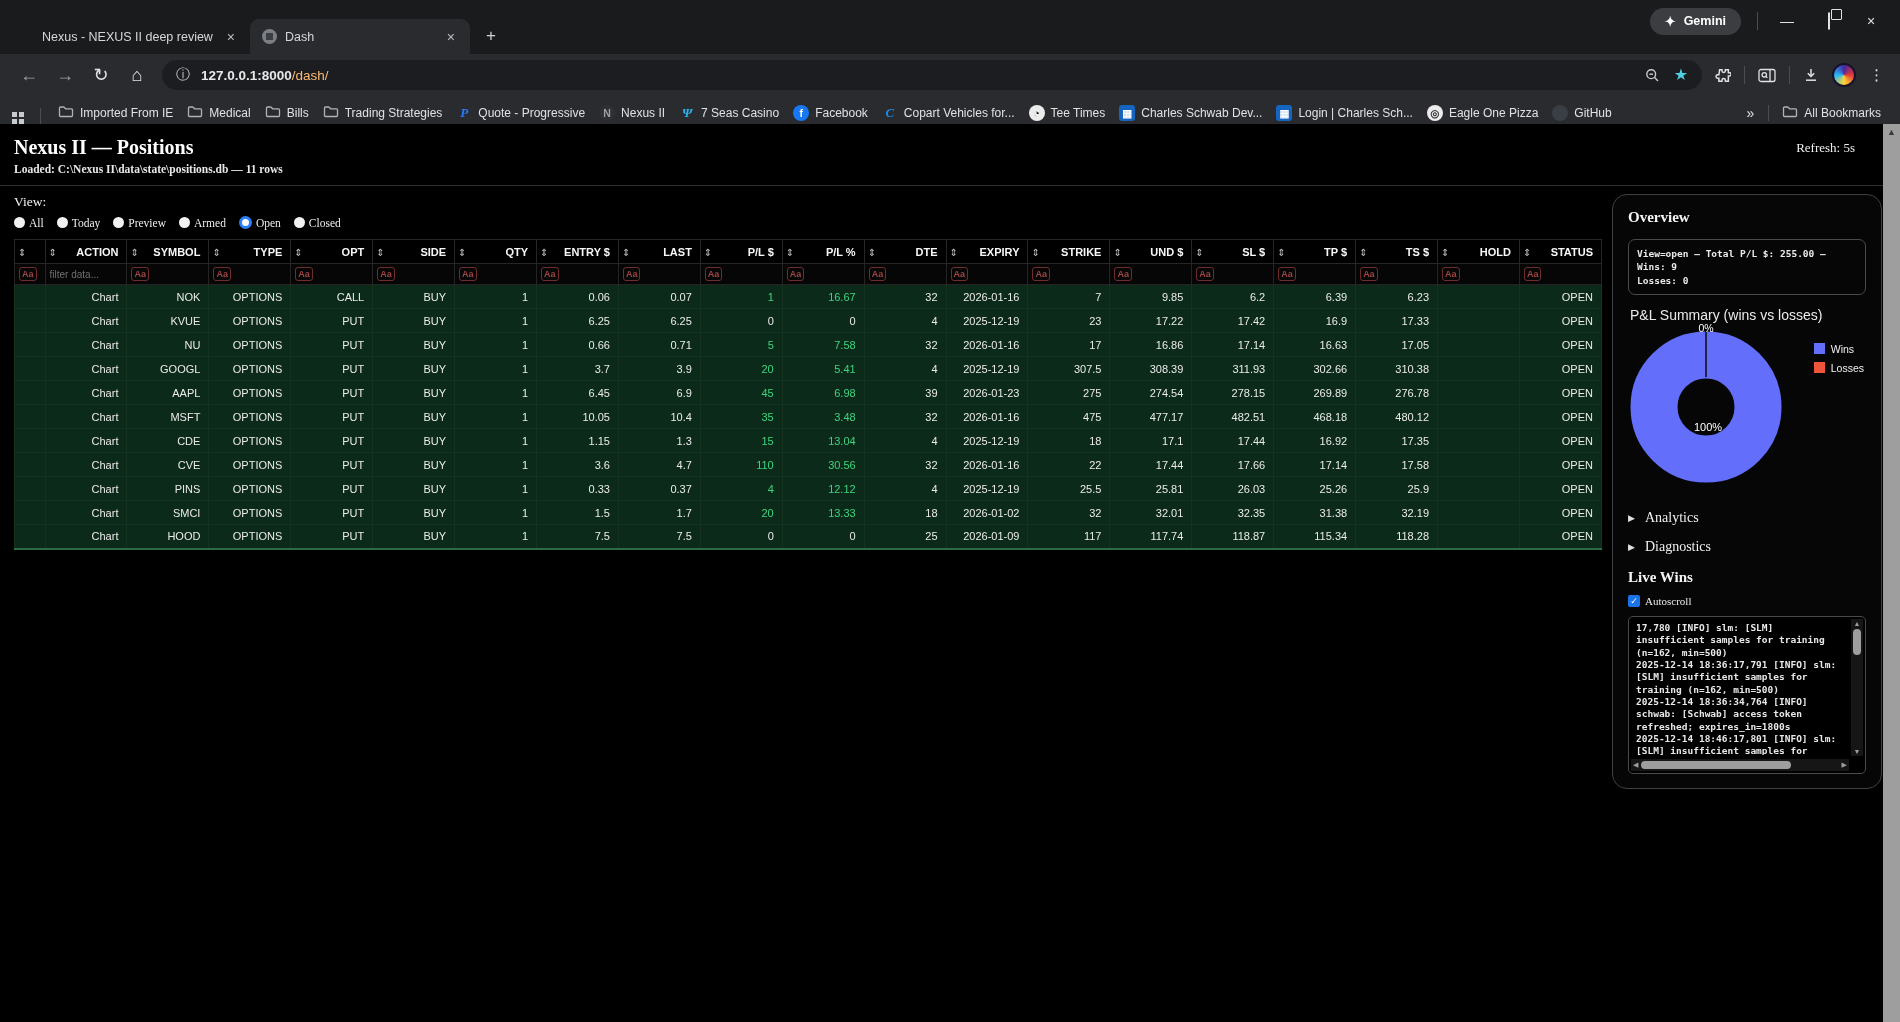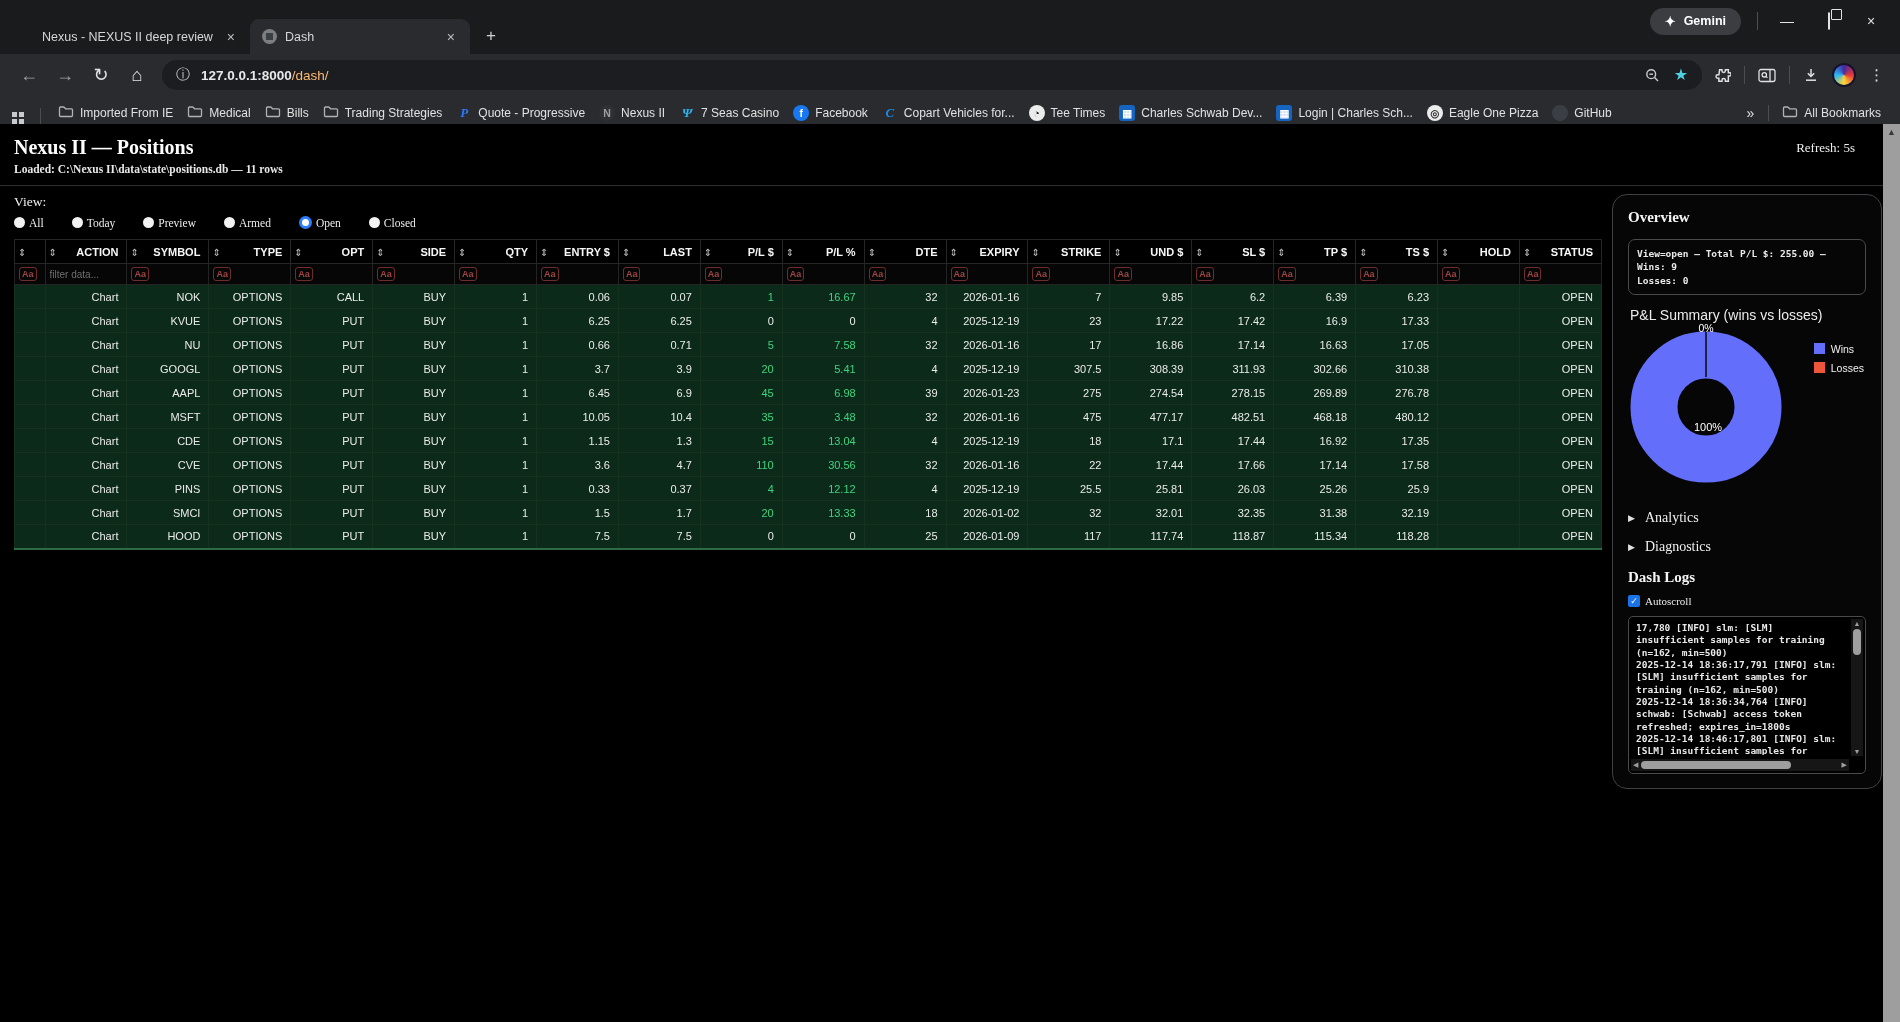--- a/index.html
+++ b/index.html
@@ -49,21 +49,21 @@
 .page-scroll{position:absolute;right:0;top:0;width:17px;height:910px;background:#9e9e9e;display:flex;flex-direction:column;justify-content:space-between;align-items:center;font-size:9px;color:#3a3a3a;padding:3px 0}
 .page-inner{position:absolute;left:0;top:0;right:17px;padding:12px 14px 0 14px}
 .pg-head{position:relative}
 .pg-title{font:bold 20px "Liberation Serif",serif;color:#fff}
 .pg-sub{font:bold 11.5px "Liberation Serif",serif;color:#e8e8e8;margin-top:4px}
 .refresh{position:absolute;right:14px;top:4px;font:13px "Liberation Serif",serif;color:#f0f0f0}
 .pg-hr{border:0;border-top:1px solid #2e2e2e;margin:10px -14px 0 -14px}
 .main{display:flex;align-items:flex-start;margin-top:8px}
 .left{width:1588px;flex:none}
 .view-label{font:13.5px "Liberation Serif",serif;color:#f0f0f0}
-.view-opts{display:flex;gap:28px;margin-top:6px;align-items:center}
+.view-opts{display:flex;gap:13px;margin-top:6px;align-items:center}
 .viewopt{display:flex;align-items:center;gap:4px;font:11.5px "Liberation Serif",serif;color:#ededed}
 .rad{width:11px;height:11px;border-radius:50%;background:#f2f2f2;flex:none}
 .rad.on{width:13px;height:13px;background:#fff;border:3.5px solid #2d7ff9}
 
 .tbl{border-collapse:collapse;table-layout:fixed;margin-top:10px}
 .tbl th,.tbl td{border:1px solid #16321f;font-size:11px;padding:0 8px 0 2px;text-align:right;height:24px;white-space:nowrap;overflow:hidden}
 .tbl thead tr.hdr th{border-color:#262626;background:#000;color:#f7f7f7;font-weight:bold;position:relative;padding-left:15px}
 .sort{position:absolute;left:3px;top:50%;transform:translateY(-50%);color:#c0c0c0;font-size:10px;font-weight:normal;font-family:"DejaVu Sans",sans-serif}
 .tbl tr.filter td{background:#060606;border-color:#242424;height:21px;text-align:left;padding-left:4px}
 .aa{display:inline-block;border:1px solid #6f2e2d;color:#a04543;font-size:9px;font-weight:bold;border-radius:3px;padding:0 2px;line-height:12px}
@@ -639,21 +639,21 @@
             </div>
         </div>
         <div class="collapse">
           <span class="tri">▶</span>
           <span>Analytics</span>
         </div>
         <div class="collapse">
           <span class="tri">▶</span>
           <span>Diagnostics</span>
         </div>
-        <div class="ll-h">Dash Logs</div>
+        <div class="ll-h">Live Wins</div>
         <label class="autoscroll">
           <span class="cb">✓</span>
           <span>Autoscroll</span>
         </label>
         <div class="logbox">
           <div class="loglines">
               <div>17,780 [INFO] slm: [SLM] insufficient samples for training (n=162, min=500)</div>
               <div>2025-12-14 18:36:17,791 [INFO] slm: [SLM] insufficient samples for training (n=162, min=500)</div>
               <div>2025-12-14 18:36:34,764 [INFO] schwab: [Schwab] access token refreshed; expires_in=1800s</div>
               <div>2025-12-14 18:46:17,801 [INFO] slm: [SLM] insufficient samples for training (n=162, min=500)</div>

